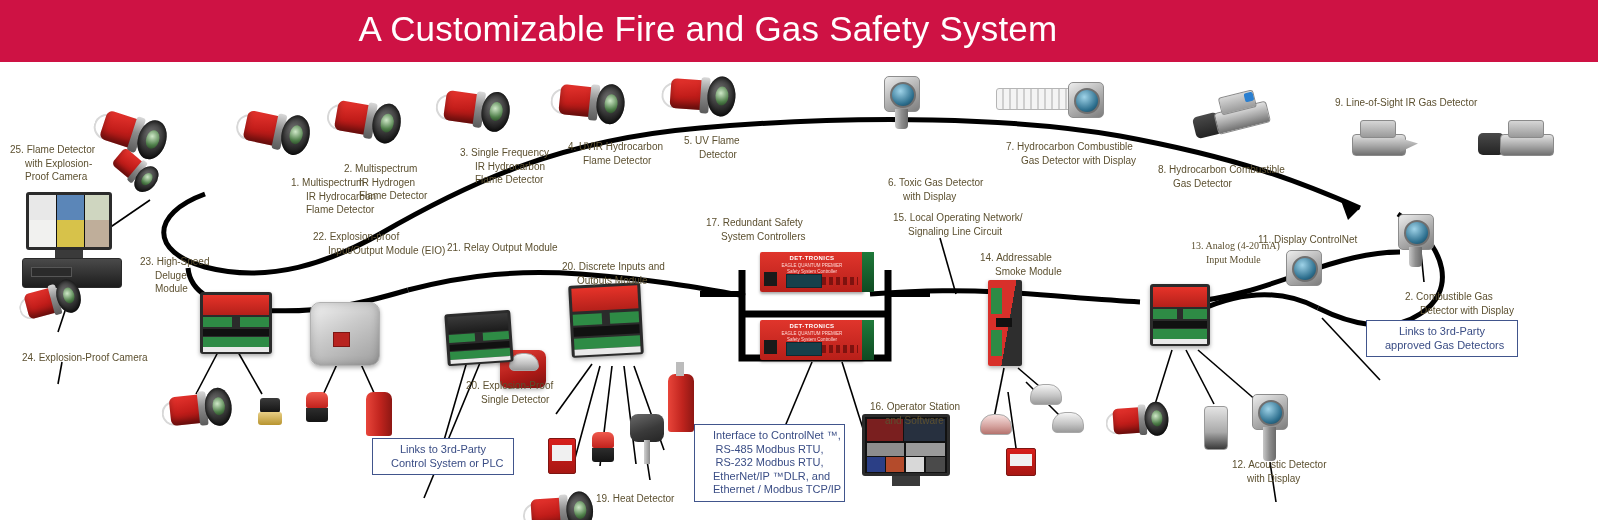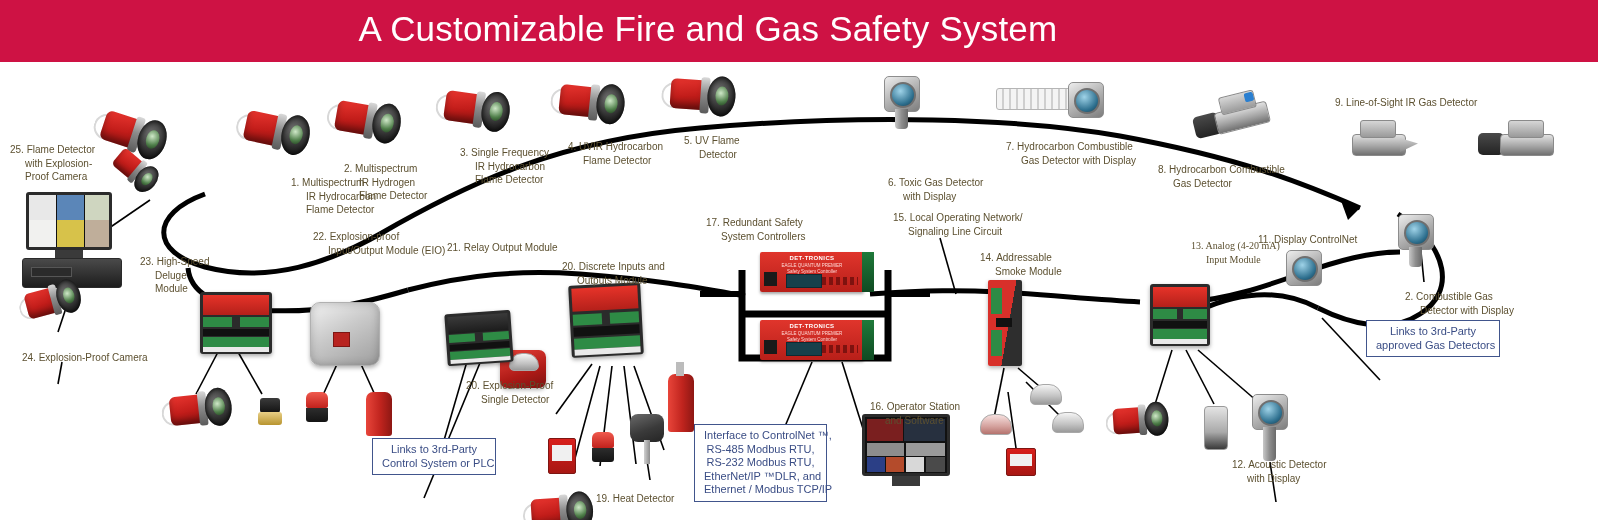--- a/index.html
+++ b/index.html
@@ -16,21 +16,21 @@
   #canvas{position:absolute;left:0;top:62px;width:1598px;height:458px;}
   #lines{position:absolute;left:0;top:0;width:1598px;height:458px;}
 
   
   .lbl{position:absolute;color:#5c5030;font-size:10px;line-height:13.5px;white-space:pre;}
   .lbl .n{color:#5c5030;}
   .lbl.hang{padding-left:15px;text-indent:-15px;}
 
   
   .callout{position:absolute;border:1px solid #41558c;background:#ffffff;color:#3a4d85;
-    font-size:11px;line-height:13.5px;text-align:center;padding:4px 9px;white-space:pre;}
+    font-size:11px;line-height:13.5px;text-align:center;padding:4px 18px;white-space:pre;}
 
   
   .dev{position:absolute;}
 
   
   .flame{position:absolute;}
   .flame .body{position:absolute;left:0;top:6px;width:34px;height:30px;border-radius:6px 3px 3px 6px;
     background:linear-gradient(170deg,#e8352f 0%,#c21d1a 55%,#8e1210 100%);box-shadow:inset 0 -5px 7px rgba(0,0,0,.35);}
   .flame .collar{position:absolute;left:30px;top:3px;width:9px;height:36px;border-radius:3px;
     background:linear-gradient(180deg,#d9d9d9,#8c8c8c 45%,#5a5a5a);}

